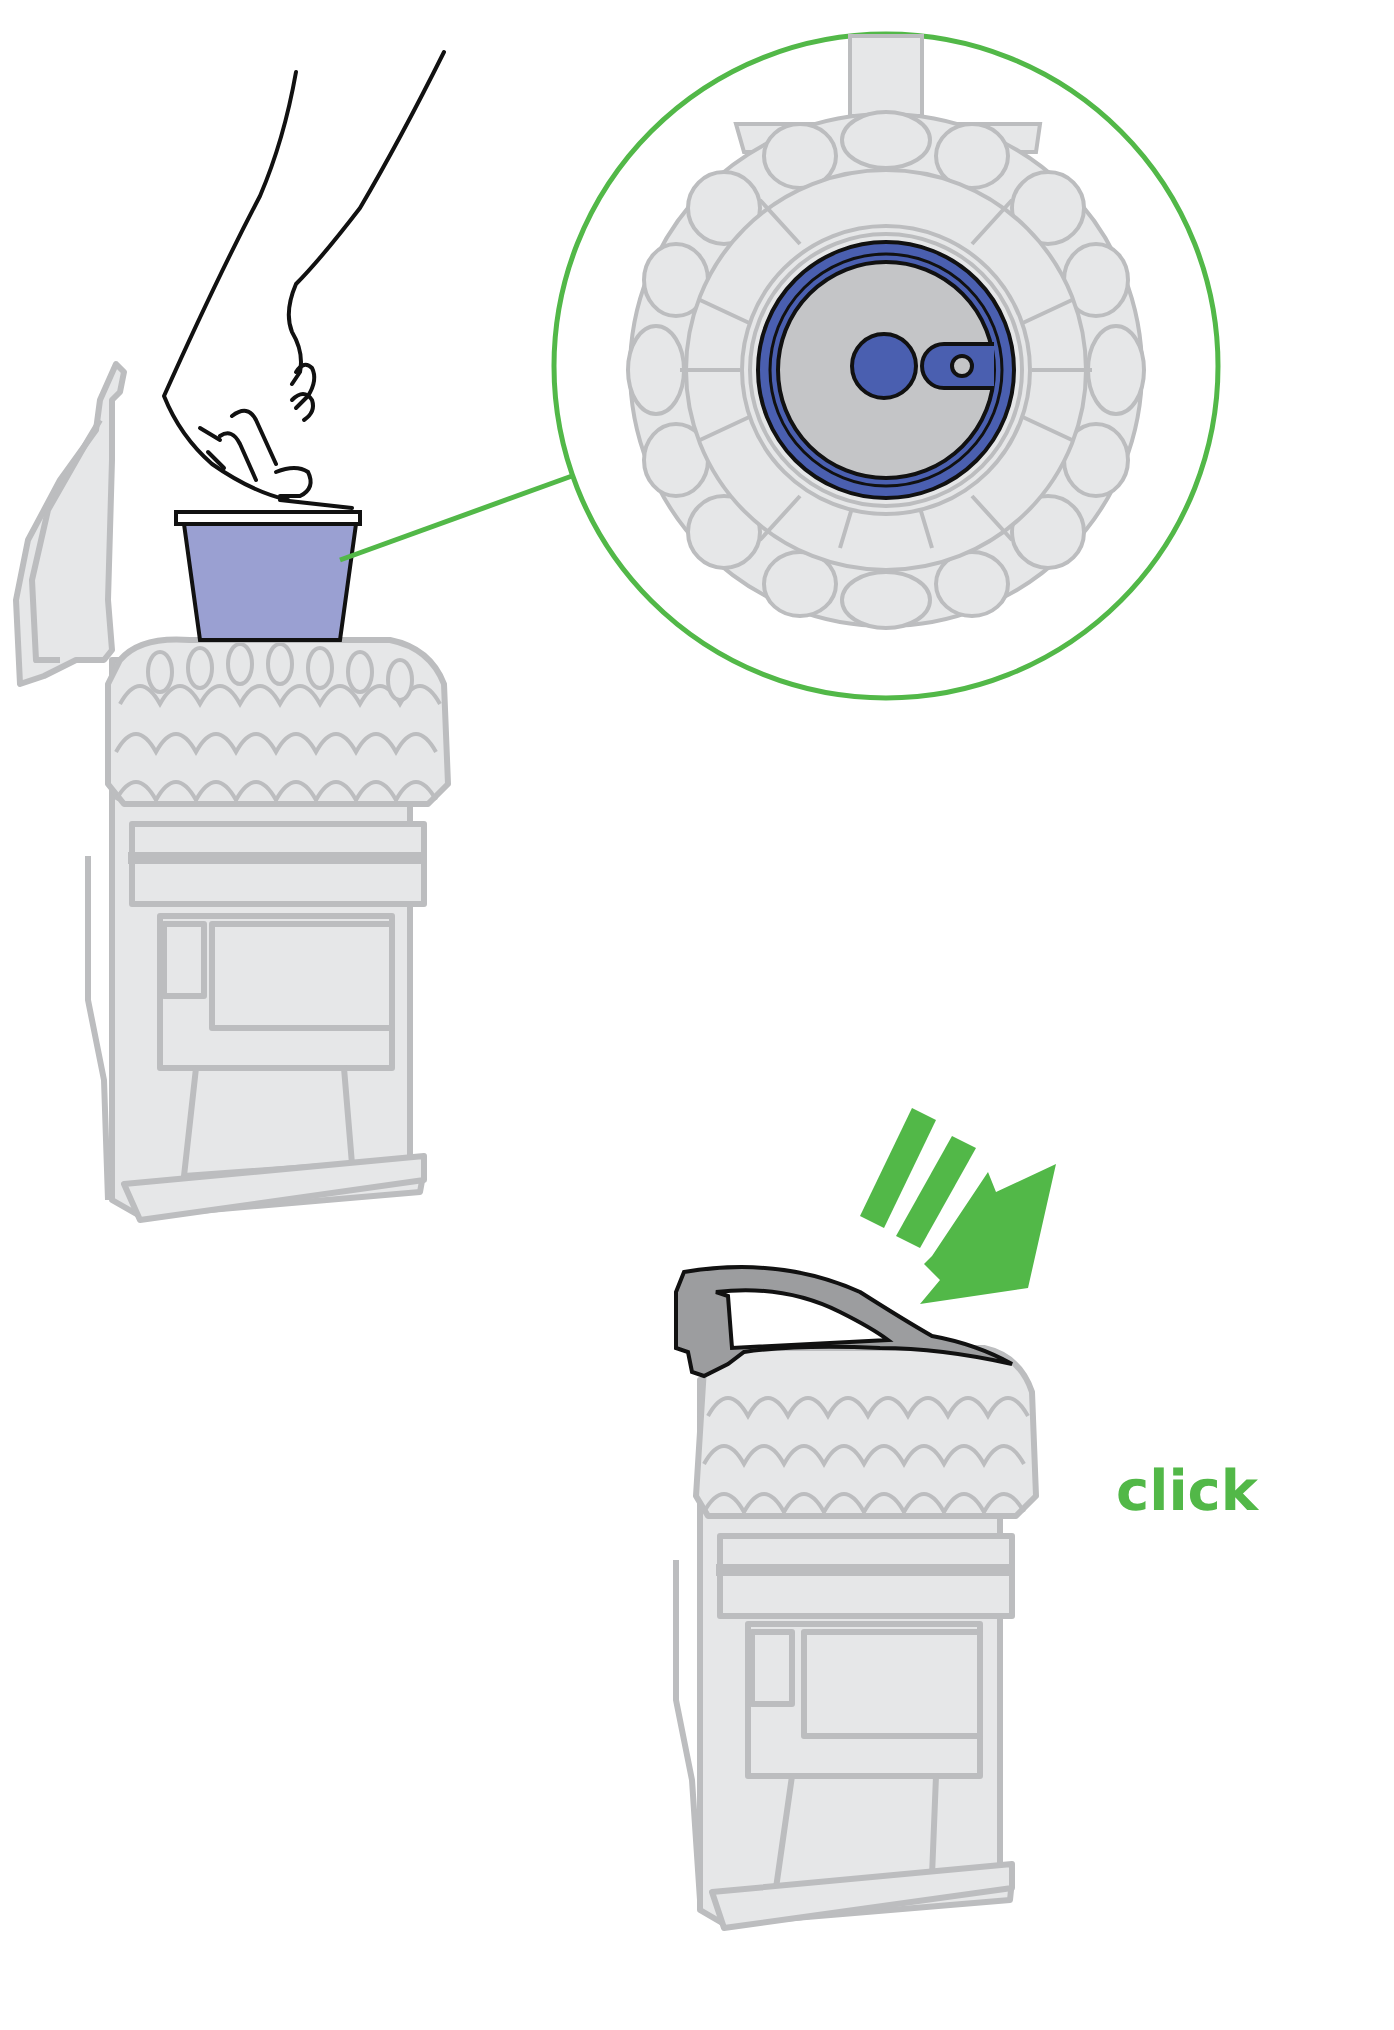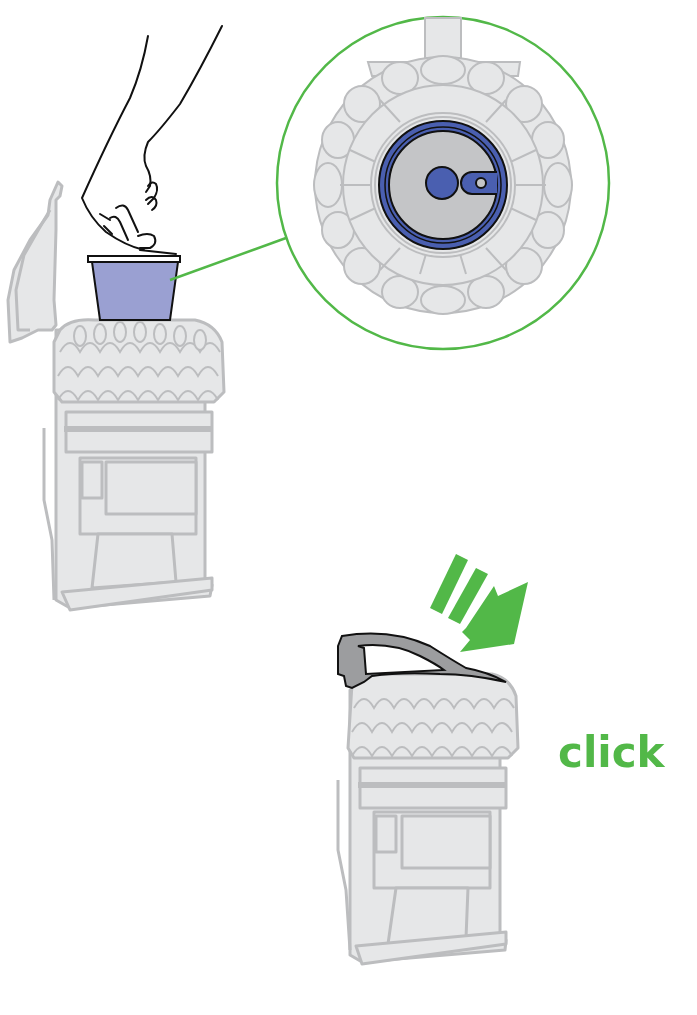--- a/index.html
+++ b/index.html
@@ -1,18 +1,18 @@
 <!DOCTYPE html>
 <html><head>
 <meta charset="utf-8">
 <style>
   html,body{margin:0;padding:0;background:#ffffff;}
   body{width:697px;height:1015px;position:relative;overflow:hidden;font-family:"DejaVu Sans",sans-serif;}
   svg{position:absolute;left:0;top:0;}
-  .click-label{position:absolute;left:558px;top:732px;font-family:"DejaVu Sans",sans-serif;font-weight:bold;font-size:42px;letter-spacing:0px;color:#52b848;line-height:1;}
+  .click-label{position:absolute;left:558px;top:732px;font-family:"DejaVu Sans",sans-serif;font-weight:bold;font-size:28px;letter-spacing:0px;color:#52b848;line-height:1;}
 </style>
 </head>
 <body>
 
 <svg width="697" height="1015" viewBox="0 0 697 1015">
 
   <g fill="#e6e7e8" stroke="#bcbdbf" stroke-width="3" stroke-linejoin="round">
 
     <path d="M58,182 L62,186 L60,196 L56,200 L56,230 L54,300 L56,325 L52,330 L38,330 L22,338 L10,342 L8,300 L14,270 L30,240 L48,215 L50,200 Z" fill="#e6e7e8"></path>
     <path d="M50,210 L44,220 L24,255 L16,290 L18,330 L30,330" fill="none"></path>

